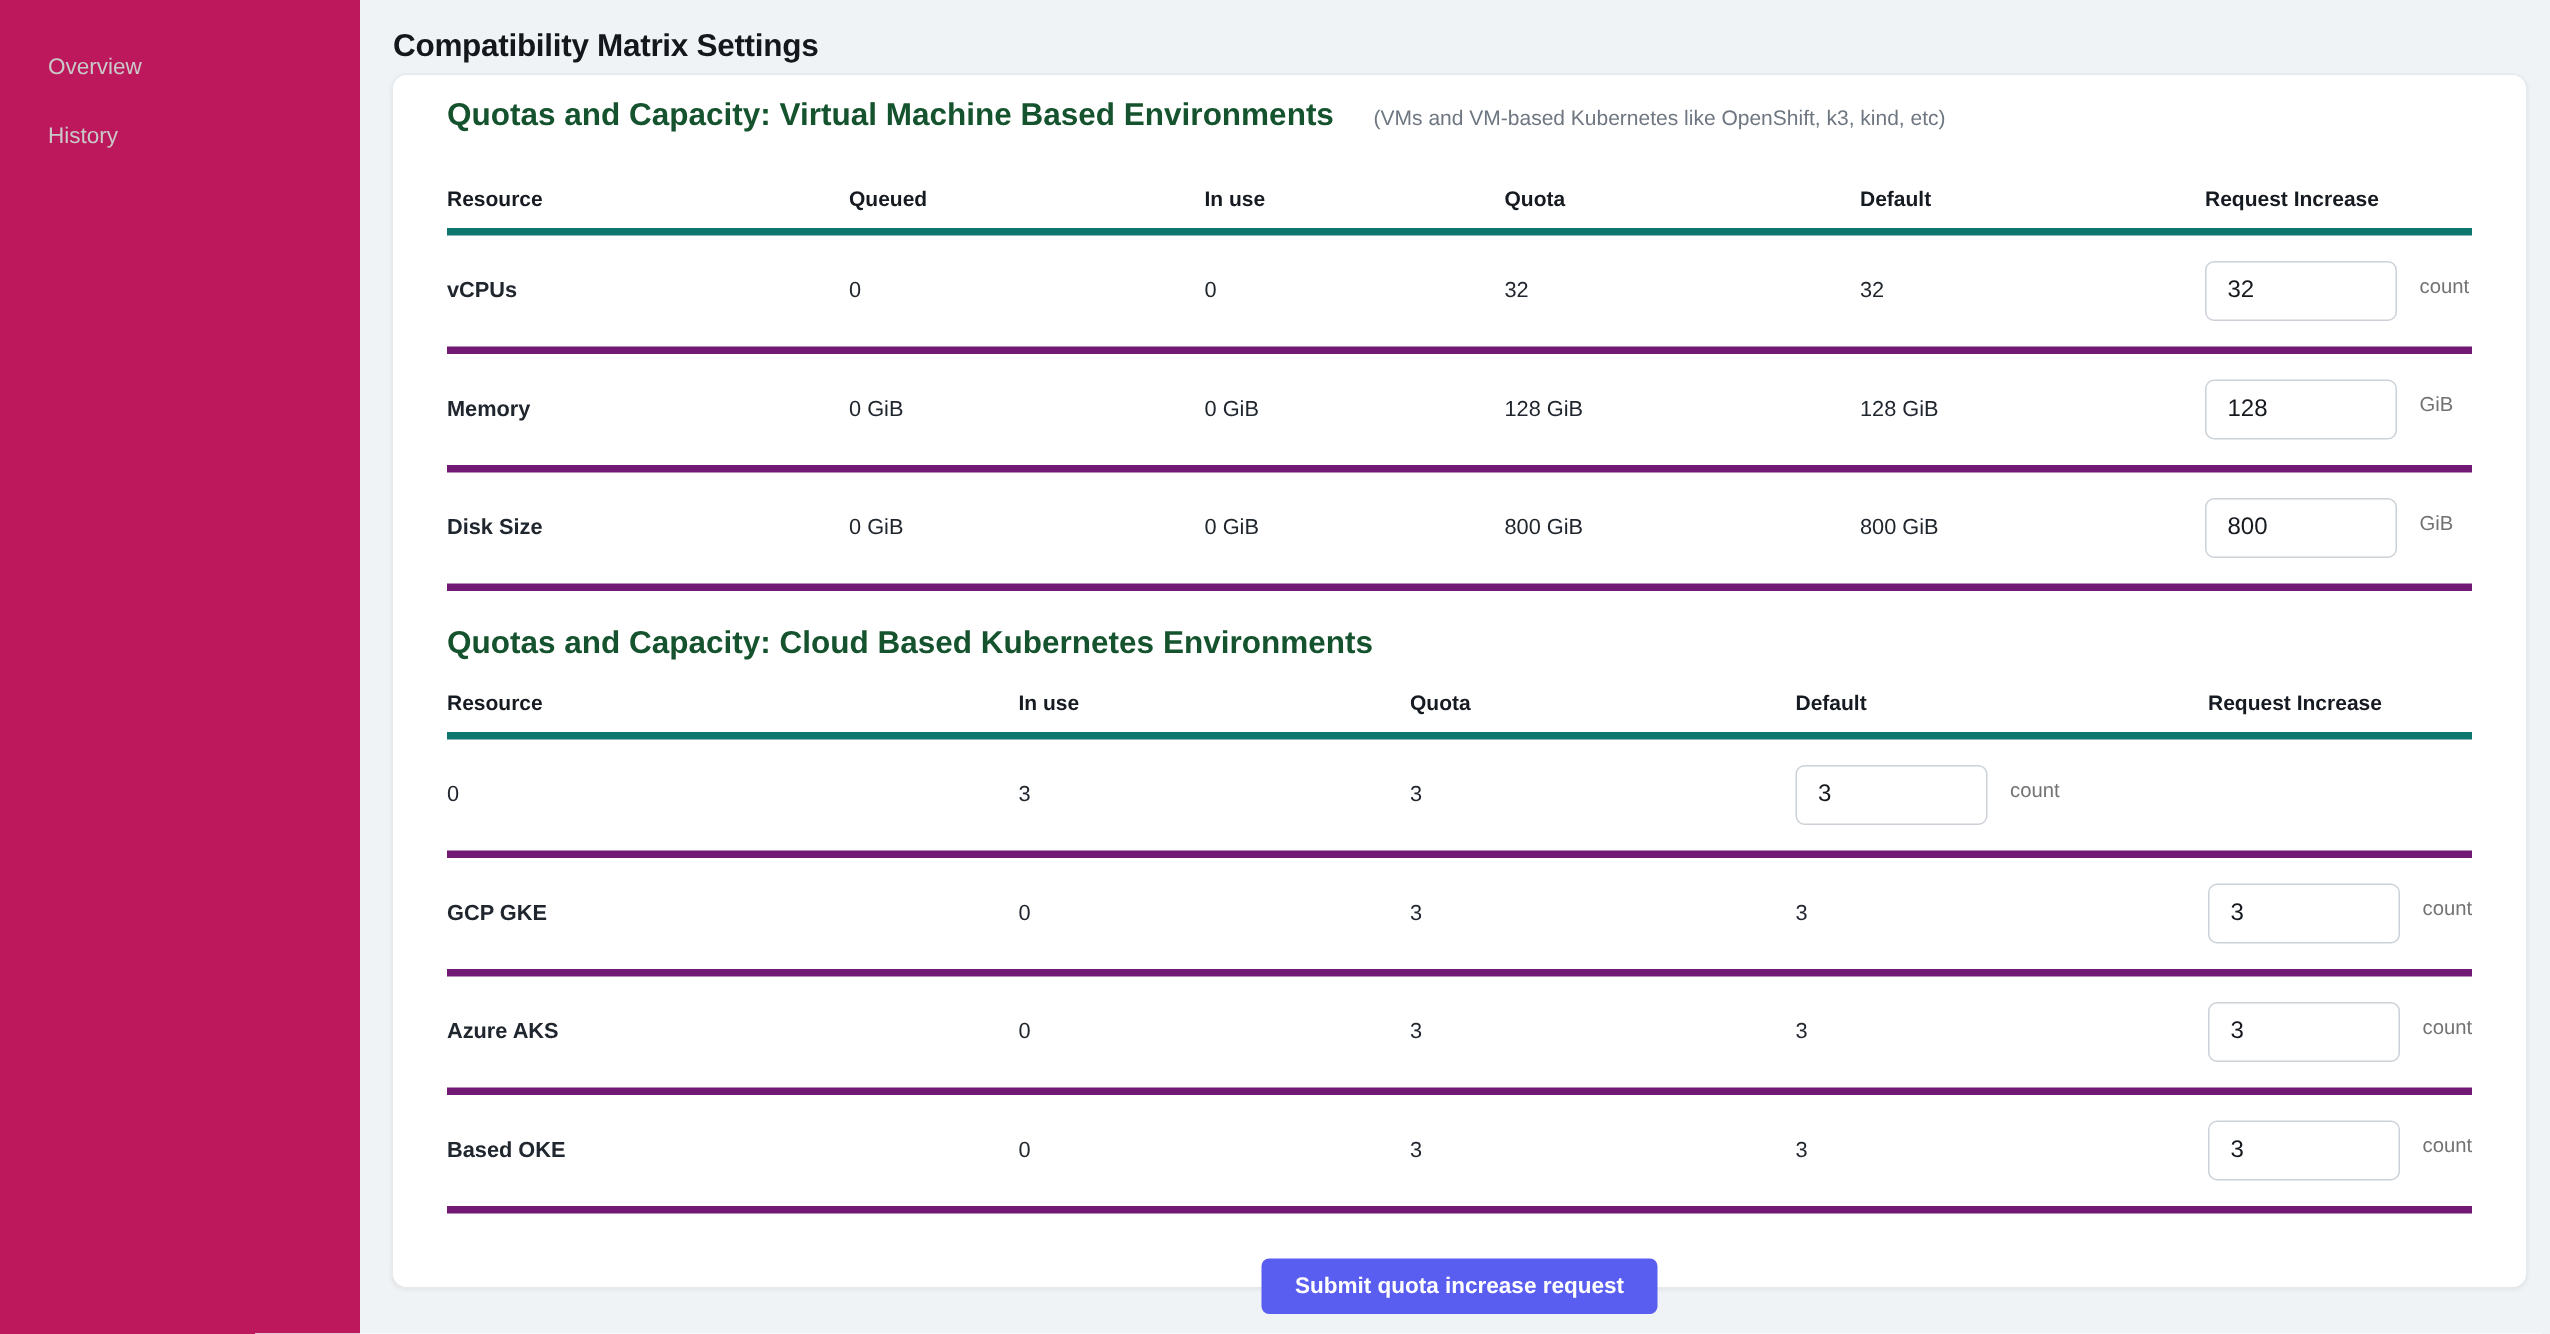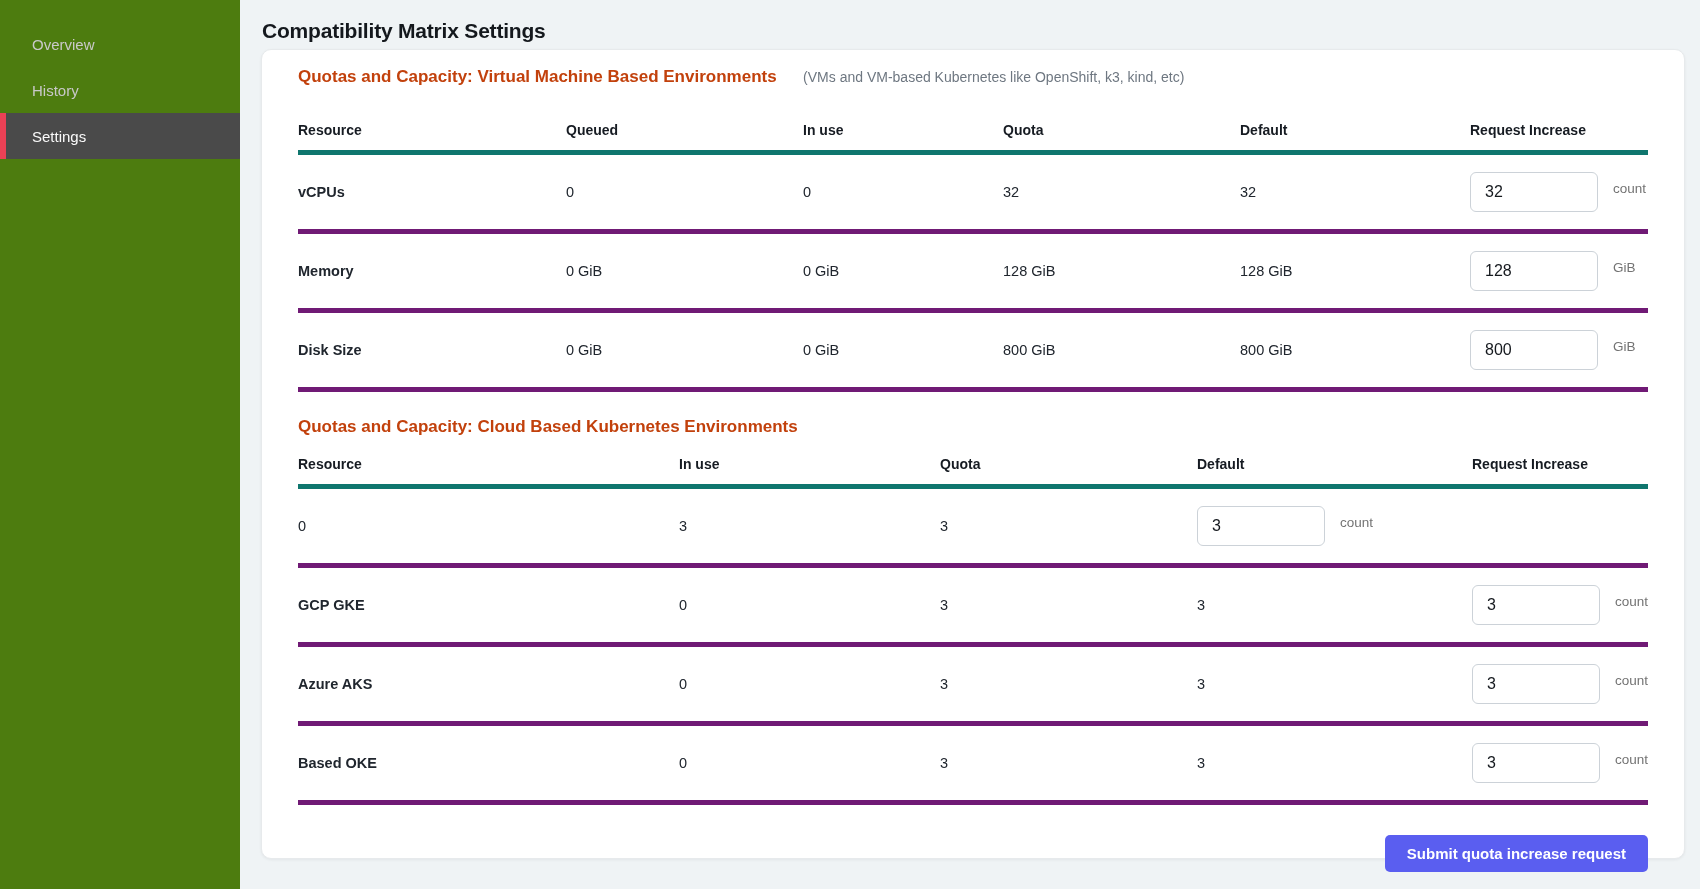--- a/index.html
+++ b/index.html
@@ -5,21 +5,21 @@
   html,body{margin:0;padding:0}
   body{
     width:1700px;height:889px;overflow:hidden;
     background:#eff3f5;
     font-family:"Liberation Sans",sans-serif;
     -webkit-font-smoothing:antialiased;
   }
   .app{display:flex;width:100%;height:100%}
 
   
-  .sidebar{width:240px;flex:none;background:#4d7c0f;padding-top:21px;box-sizing:border-box}
+  .sidebar{width:240px;flex:none;background:#be185d;padding-top:21px;box-sizing:border-box}
   .side-item{
     position:relative;height:46px;display:flex;align-items:center;
     padding-left:32px;color:#c9c9c9;font-size:15px;cursor:pointer;user-select:none;
   }
   .side-item.active{background:#4a4a4a;color:#fafafa}
   .side-item.active::before{
     content:"";position:absolute;left:0;top:0;bottom:0;width:6px;background:#ea4155;
   }
 
   
@@ -28,63 +28,60 @@
     margin:19px 0 6px 1px;font-size:21px;font-weight:700;color:#14181d;letter-spacing:-.2px;
   }
   .card{
     background:#fff;border:1px solid #e7eaec;border-radius:10px;
     box-shadow:0 1px 3px rgba(16,24,40,.06);
     padding:16px 36px 14px;height:810px;box-sizing:border-box;
   }
 
   .section-head{line-height:22px}
   .section-head.second{margin-top:24px}
-  .sec-title{font-size:17px;font-weight:700;color:#c2410c}
+  .sec-title{font-size:21px;font-weight:700;color:#14532d}
   .sec-sub{font-size:14px;color:#6e7781;margin-left:22px}
 
   .thead{display:grid;align-items:end;margin-top:34px;padding-bottom:12px;border-bottom:5px solid #0f766e}
   .table.cloud .thead{margin-top:18px}
   .thead span{font-size:14px;font-weight:700;color:#161b22}
 
   .vm-grid{grid-template-columns:268px 237px 200px 237px 230px 1fr}
   .cloud-grid{grid-template-columns:381px 261px 257px 275px 1fr}
 
   .row{display:grid;align-items:center;height:74px;border-bottom:5px solid #701a75}
   .cell{font-size:14.5px;color:#20262e}
   .cell.resource{font-weight:700}
   .cell.request{display:flex;align-items:center;gap:15px}
   .qty-input{
     width:128px;height:40px;box-sizing:border-box;
     border:1px solid #ccd2d8;border-radius:6px;background:#fff;
     padding:0 14px;font-size:16px;color:#15191e;font-family:inherit;
   }
   .unit{font-size:13.5px;color:#737373;transform:translateY(-4px)}
 
-  .submit-row{display:flex;justify-content:flex-end;margin-top:30px}
+  .submit-row{display:flex;justify-content:center;margin-top:30px}
   .submit-btn{
     height:37px;padding:0 22px;border:none;border-radius:5px;cursor:pointer;
     background:#5a5ef0;color:#fff;font-size:15px;font-weight:700;font-family:inherit;
   }
 </style>
 </head>
 <body>
 
 <div class="app">
 
   <aside class="sidebar">
     <nav>
         <div class="side-item">
           <span>Overview</span>
         </div>
         <div class="side-item">
           <span>History</span>
         </div>
-        <div class="side-item active">
-          <span>Settings</span>
-        </div>
       </nav>
   </aside>
 
   <main class="main">
     <h1 class="page-title">Compatibility Matrix Settings</h1>
 
     <section class="card">
 
       <div class="section-head">
         <span class="sec-title">Quotas and Capacity: Virtual Machine Based Environments</span>

